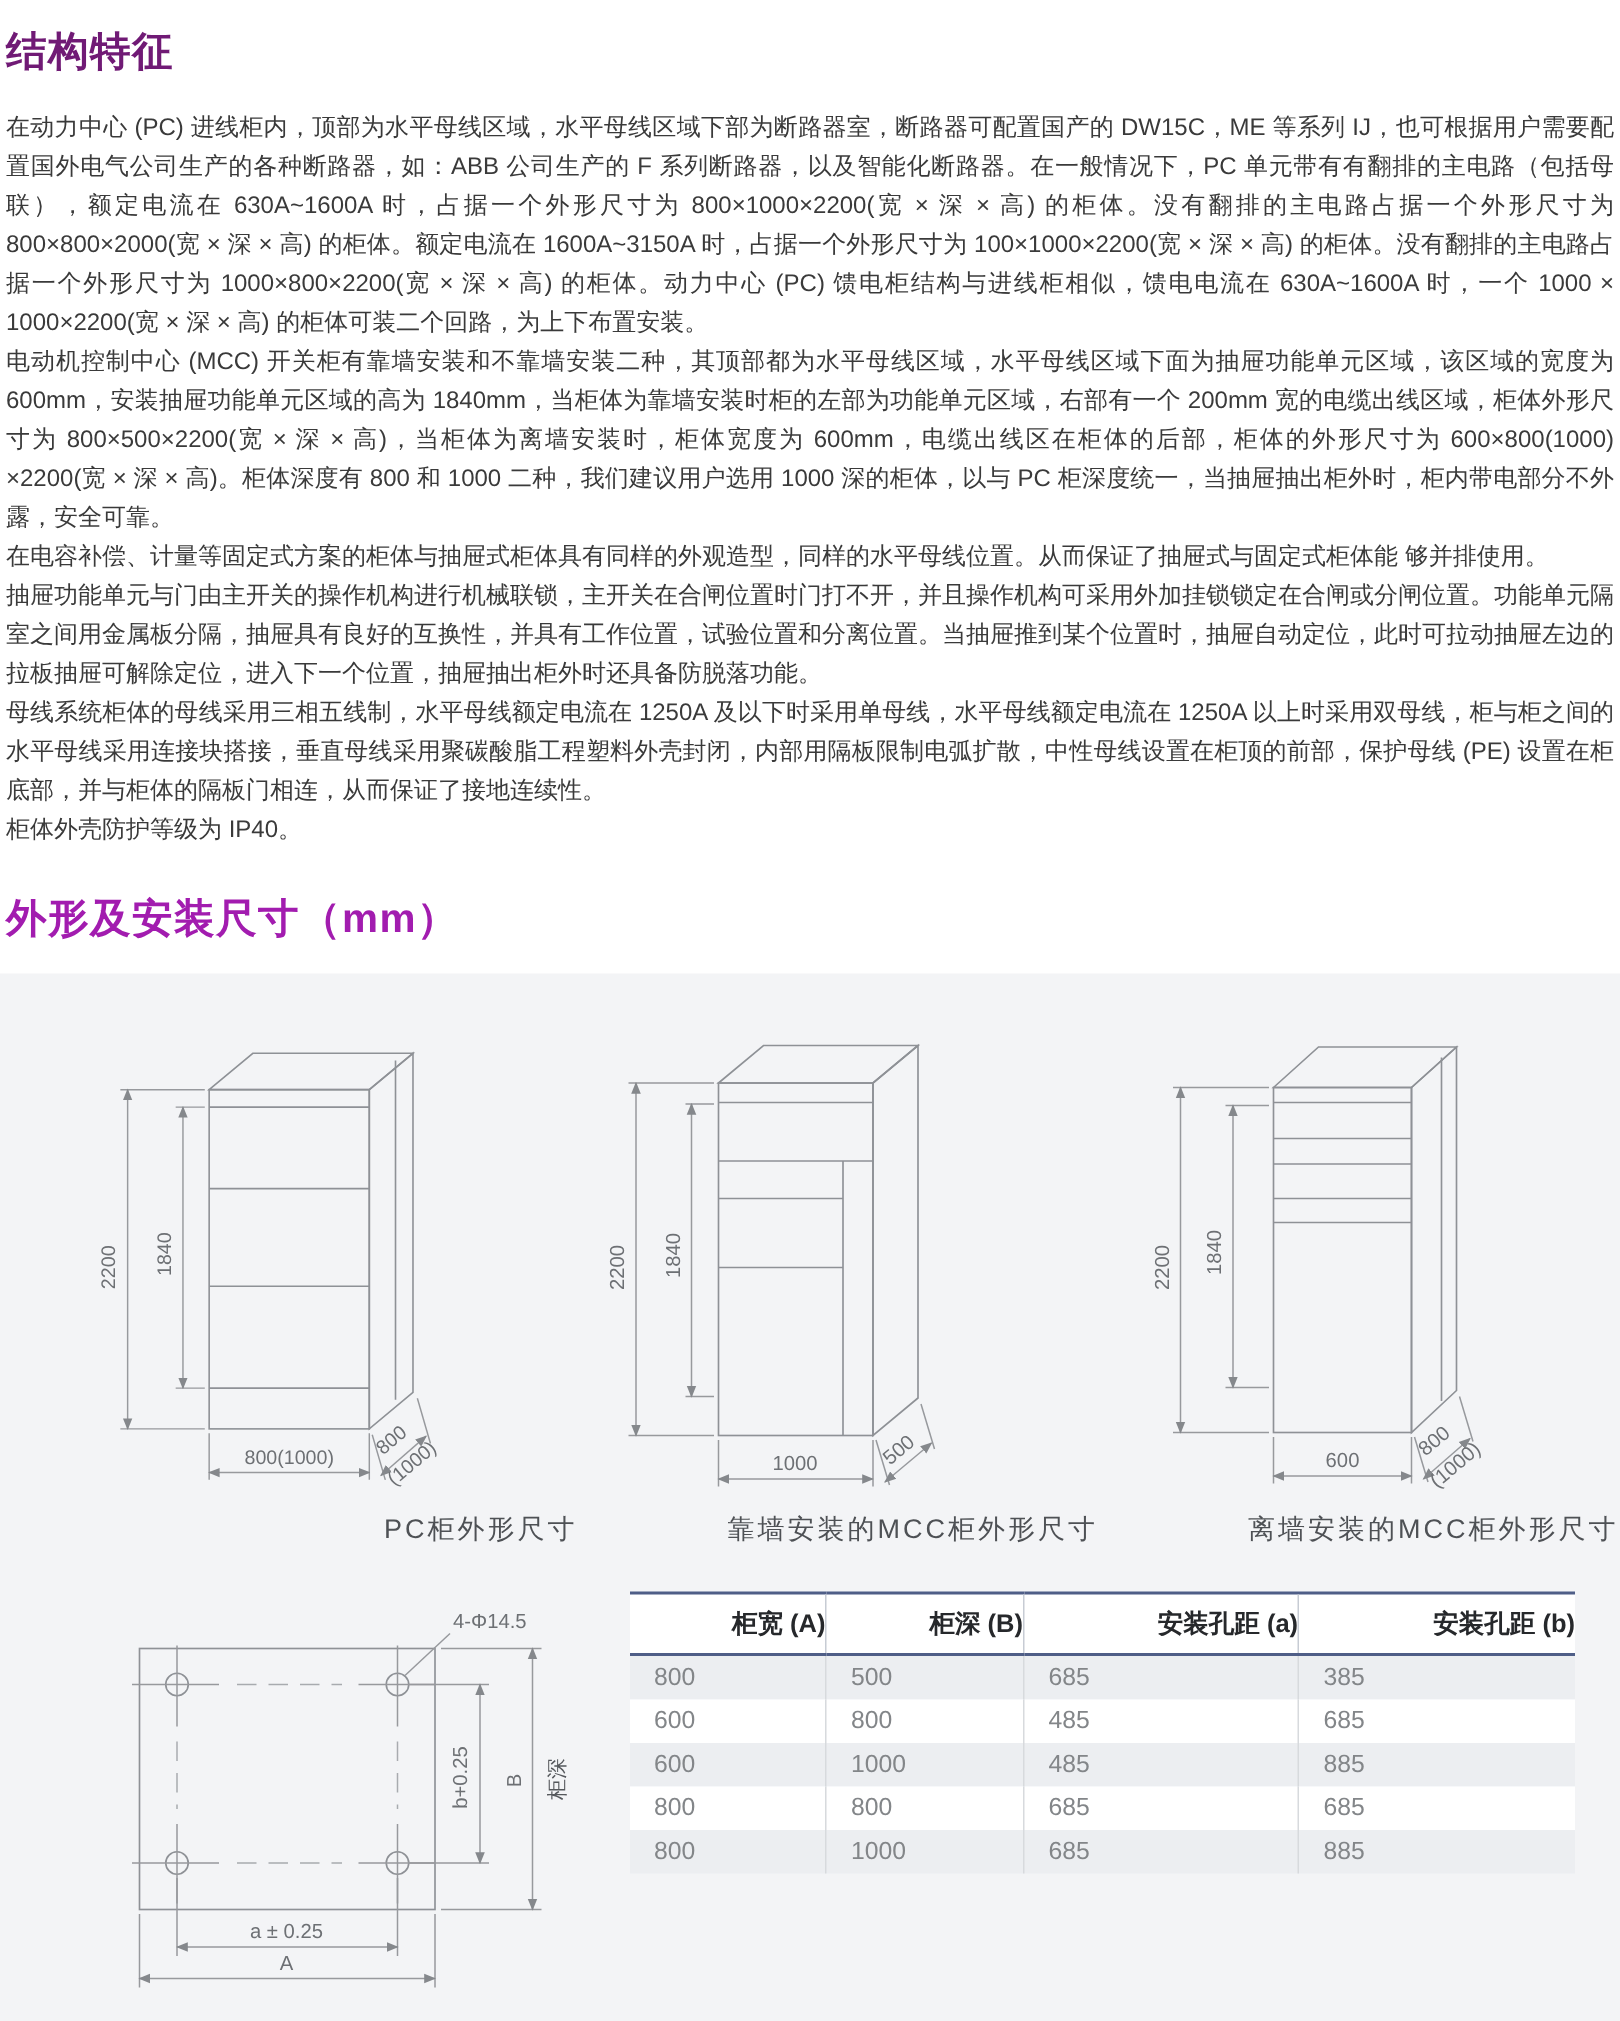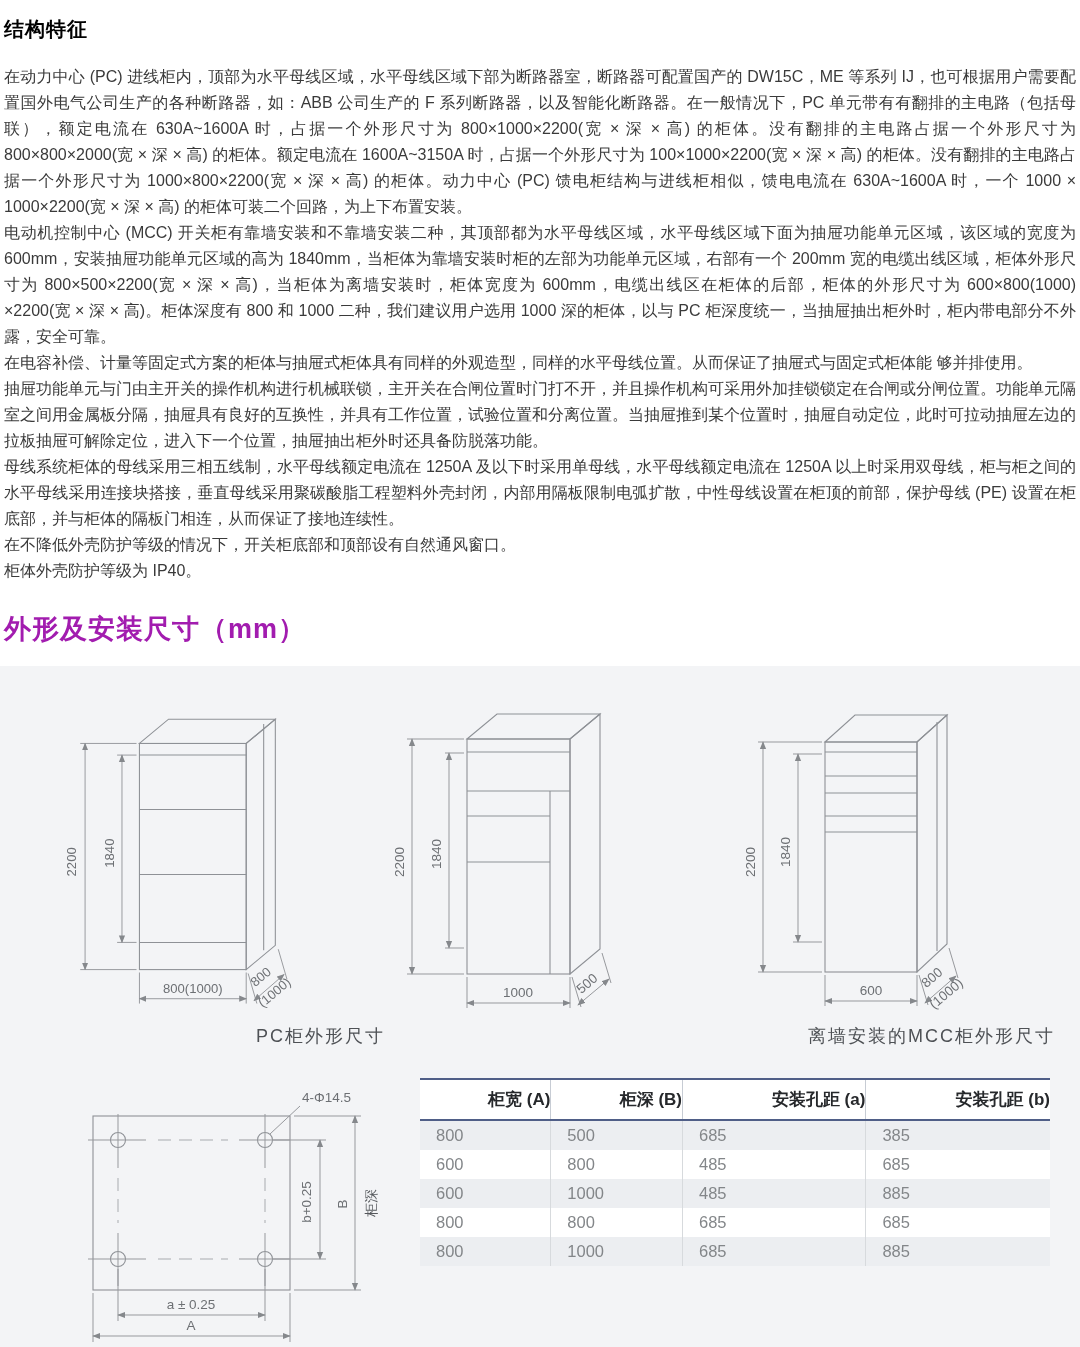--- a/index.html
+++ b/index.html
@@ -1,23 +1,23 @@
 <!DOCTYPE html>
 <html><head>
 <meta charset="utf-8">
 <style>
   html,body { margin:0; padding:0; background:#ffffff; }
   body { font-family:"Liberation Sans","DejaVu Sans",sans-serif; }
   .page { width:1080px; min-height:1347px; margin:0 auto; background:#fff; }
   .content { padding:0 4px; }
-  h1.sec-title { color:#000000; font-size:20px; font-weight:bold; margin:16px 0 21px 0; letter-spacing:1px; }
+  h1.sec-title { color:#701a75; font-size:27px; font-weight:bold; margin:16px 0 21px 0; letter-spacing:1px; }
   h2.sec-title { color:#a21caf; font-size:27px; font-weight:bold; margin:27px 0 19px 0; letter-spacing:1px; }
   p.body-par { font-size:16px; line-height:26px; color:#3a3a3a; margin:0; text-align:justify; }
   .panel { background:#f3f4f6; padding:26px 0 26px 0; }
-  .figs-row { display:flex; padding:0 55px; }
+  .figs-row { display:flex; padding:0 55px;gap:12px; }
   .fig { width:330px; margin-right:5px; }
   .fig svg { display:block; }
   .fig-caption { text-align:right; font-size:18px; color:#4e5155; margin-top:2px; letter-spacing:2px; }
   .bottom-row { display:flex; align-items:flex-start; margin-top:30px; padding-left:58px; }
   .mount-fig { width:350px; }
   .spec-table { border-collapse:collapse; margin-left:12px; width:630px; background:transparent; }
   .spec-table th {
     border-top:2px solid #4f5e87; border-bottom:2px solid #4f5e87;
     background:#ffffff; font-size:17px; color:#26282b; font-weight:600;
     text-align:right; padding:8px 0 8px 16px;
@@ -38,21 +38,20 @@
 <body>
 
 <div class="page">
   <div class="content">
     <h1 class="sec-title">结构特征</h1>
     <p class="body-par">在动力中心 (PC) 进线柜内，顶部为水平母线区域，水平母线区域下部为断路器室，断路器可配置国产的 DW15C，ME 等系列 IJ，也可根据用户需要配置国外电气公司生产的各种断路器，如：ABB 公司生产的 F 系列断路器，以及智能化断路器。在一般情况下，PC 单元带有有翻排的主电路（包括母联），额定电流在 630A~1600A 时，占据一个外形尺寸为 800×1000×2200(宽 × 深 × 高) 的柜体。没有翻排的主电路占据一个外形尺寸为 800×800×2000(宽 × 深 × 高) 的柜体。额定电流在 1600A~3150A 时，占据一个外形尺寸为 100×1000×2200(宽 × 深 × 高) 的柜体。没有翻排的主电路占据一个外形尺寸为 1000×800×2200(宽 × 深 × 高) 的柜体。动力中心 (PC) 馈电柜结构与进线柜相似，馈电电流在 630A~1600A 时，一个 1000 × 1000×2200(宽 × 深 × 高) 的柜体可装二个回路，为上下布置安装。</p>
     <p class="body-par">电动机控制中心 (MCC) 开关柜有靠墙安装和不靠墙安装二种，其顶部都为水平母线区域，水平母线区域下面为抽屉功能单元区域，该区域的宽度为 600mm，安装抽屉功能单元区域的高为 1840mm，当柜体为靠墙安装时柜的左部为功能单元区域，右部有一个 200mm 宽的电缆出线区域，柜体外形尺寸为 800×500×2200(宽 × 深 × 高)，当柜体为离墙安装时，柜体宽度为 600mm，电缆出线区在柜体的后部，柜体的外形尺寸为 600×800(1000) ×2200(宽 × 深 × 高)。柜体深度有 800 和 1000 二种，我们建议用户选用 1000 深的柜体，以与 PC 柜深度统一，当抽屉抽出柜外时，柜内带电部分不外露，安全可靠。</p>
     <p class="body-par">在电容补偿、计量等固定式方案的柜体与抽屉式柜体具有同样的外观造型，同样的水平母线位置。从而保证了抽屉式与固定式柜体能 够并排使用。</p>
     <p class="body-par">抽屉功能单元与门由主开关的操作机构进行机械联锁，主开关在合闸位置时门打不开，并且操作机构可采用外加挂锁锁定在合闸或分闸位置。功能单元隔室之间用金属板分隔，抽屉具有良好的互换性，并具有工作位置，试验位置和分离位置。当抽屉推到某个位置时，抽屉自动定位，此时可拉动抽屉左边的拉板抽屉可解除定位，进入下一个位置，抽屉抽出柜外时还具备防脱落功能。</p>
     <p class="body-par">母线系统柜体的母线采用三相五线制，水平母线额定电流在 1250A 及以下时采用单母线，水平母线额定电流在 1250A 以上时采用双母线，柜与柜之间的水平母线采用连接块搭接，垂直母线采用聚碳酸脂工程塑料外壳封闭，内部用隔板限制电弧扩散，中性母线设置在柜顶的前部，保护母线 (PE) 设置在柜底部，并与柜体的隔板门相连，从而保证了接地连续性。</p>
-    <p class="body-par">在不降低外壳防护等级的情况下，开关柜底部和顶部设有自然通风窗口。</p>
     <p class="body-par">柜体外壳防护等级为 IP40。</p>
 
     <h2 class="sec-title">外形及安装尺寸（mm）</h2>
   </div>
 
   <div class="panel">
     <div class="figs-row">
 
       <div class="fig">
         <svg width="330" height="330" viewBox="0 0 340 330">
@@ -123,20 +122,21 @@
             <line x1="77" y1="311" x2="180" y2="311" marker-start="url(#m2)" marker-end="url(#m2)"></line>
             <line x1="182" y1="285" x2="191" y2="315"></line>
             <line x1="212" y1="261" x2="221" y2="291"></line>
             <line x1="188" y1="313" x2="219" y2="287" marker-start="url(#m2)" marker-end="url(#m2)"></line>
           </g>
           <text class="dim" x="14" y="170" text-anchor="middle" transform="rotate(-90 14 170)">2200</text>
           <text class="dim" x="51" y="162" text-anchor="middle" transform="rotate(-90 51 162)">1840</text>
           <text class="dim" x="128" y="305" text-anchor="middle">1000</text>
           <text class="dim" x="200" y="295" text-anchor="middle" transform="rotate(-40 200 295)">500</text>
         </svg>
+        <div class="fig-caption">靠墙安装的MCC柜外形尺寸</div>
       </div>
 
       <div class="fig">
         <svg width="330" height="330" viewBox="0 0 330 330">
           <defs>
             <marker id="m3" viewBox="0 0 10 10" refX="9" refY="5" markerWidth="8" markerHeight="8" orient="auto-start-reverse">
               <path d="M0,1L10,5L0,9z" fill="#85888c"></path>
             </marker>
           </defs>
           <g class="ol">

